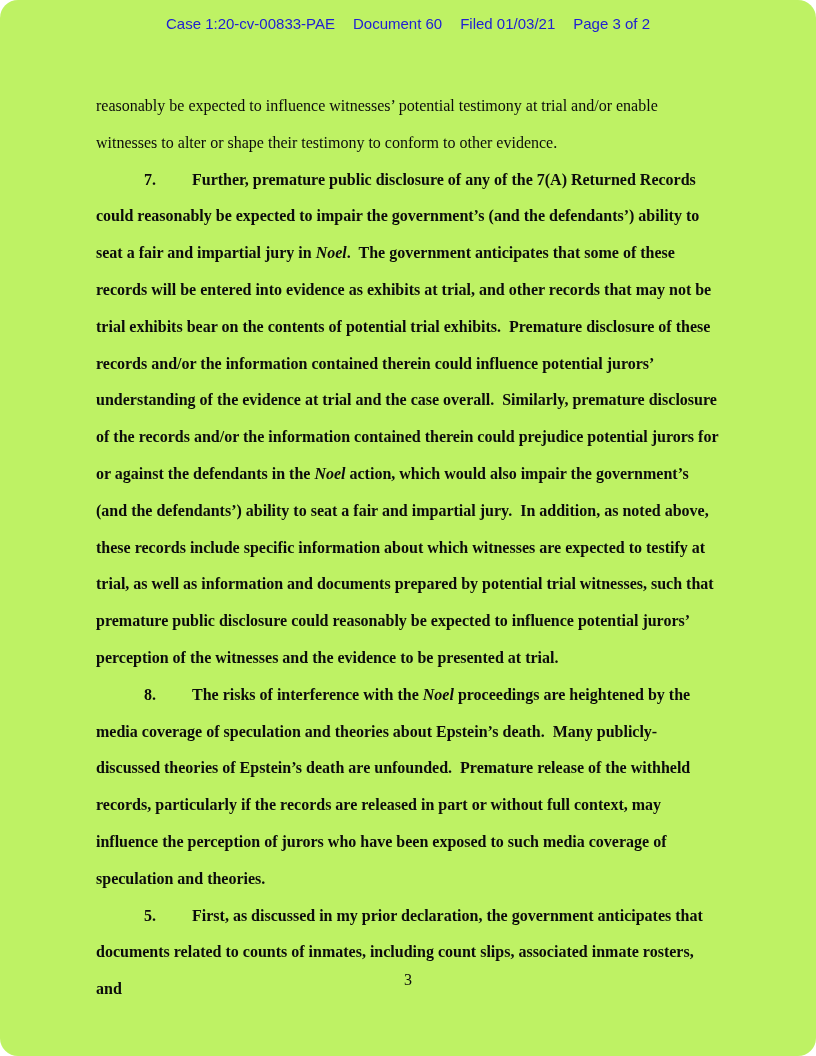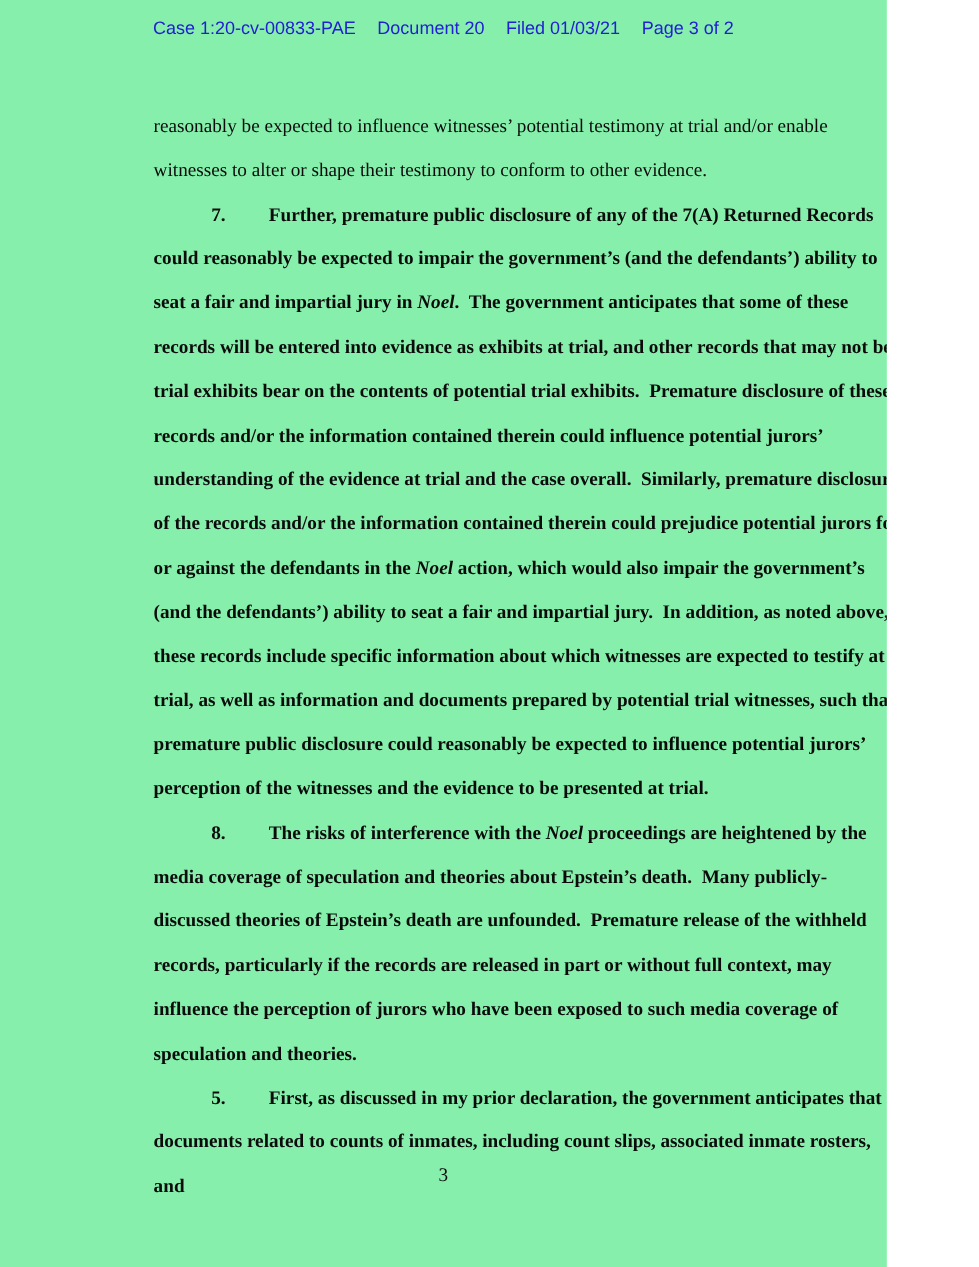--- a/index.html
+++ b/index.html
@@ -1,43 +1,43 @@
 <!DOCTYPE html>
 <html><head>
 <meta charset="utf-8">
 <style>
   html, body { margin: 0; padding: 0; background: #ffffff; }
   .page {
     position: relative;
-    width: 739px;
+    width: 816px;
     height: 1056px;
-    background: #86efac;
+    background: #bef264;
     overflow: hidden;
     font-family: "Liberation Serif", serif;
     color: #0b0b0b;
+    border-radius: 18px;
   }
   .stamp {
     position: absolute;
     top: 15px;
     left: 0;
     right: 0;
     display: flex;
     justify-content: center;
     gap: 18px;
     font-family: "Liberation Sans", sans-serif;
     font-size: 15px;
     line-height: 17px;
     white-space: nowrap;
   }
   .content {
     position: absolute;
     top: 88px;
     left: 96px;
     width: 624px;
-    margin-left: 32px;
   }
   .para {
     margin: 0;
     font-size: 16px;
     line-height: 36.8px;
     white-space: pre-wrap;
     text-align: left;
   }
   .para.numbered { text-indent: 48px; font-weight: bold; }
   .pnum {
@@ -55,21 +55,21 @@
     line-height: 18px;
   }
 </style>
 </head>
 <body>
 
 <div class="page">
 
   <div class="stamp" style="color: rgb(33, 33, 209);">
       <span>Case 1:20-cv-00833-PAE</span>
-      <span>Document 20</span>
+      <span>Document 60</span>
       <span>Filed 01/03/21</span>
       <span>Page 3 of 2</span>
     </div>
 
   <div class="content">
       <p class="para"><span>reasonably be expected to influence witnesses’ potential testimony at trial and/or enable witnesses to alter or shape their testimony to conform to other evidence.</span></p>
       <p class="para numbered"><span class="pnum">7.</span><span>Further, premature public disclosure of any of the 7(A) Returned Records could reasonably be expected to impair the government’s (and the defendants’) ability to seat a fair and impartial jury in </span><i>Noel</i><span>.  The government anticipates that some of these records will be entered into evidence as exhibits at trial, and other records that may not be trial exhibits bear on the contents of potential trial exhibits.  Premature disclosure of these records and/or the information contained therein could influence potential jurors’ understanding of the evidence at trial and the case overall.  Similarly, premature disclosure of the records and/or the information contained therein could prejudice potential jurors for or against the defendants in the </span><i>Noel</i><span> action, which would also impair the government’s (and the defendants’) ability to seat a fair and impartial jury.  In addition, as noted above, these records include specific information about which witnesses are expected to testify at trial, as well as information and documents prepared by potential trial witnesses, such that premature public disclosure could reasonably be expected to influence potential jurors’ perception of the witnesses and the evidence to be presented at trial.</span></p>
       <p class="para numbered"><span class="pnum">8.</span><span>The risks of interference with the </span><i>Noel</i><span> proceedings are heightened by the media coverage of speculation and theories about Epstein’s death.  Many publicly-discussed theories of Epstein’s death are unfounded.  Premature release of the withheld records, particularly if the records are released in part or without full context, may influence the perception of jurors who have been exposed to such media coverage of speculation and theories.</span></p>
       <p class="para numbered"><span class="pnum">5.</span><span>First, as discussed in my prior declaration, the government anticipates that documents related to counts of inmates, including count slips, associated inmate rosters, and</span></p>
     </div>

